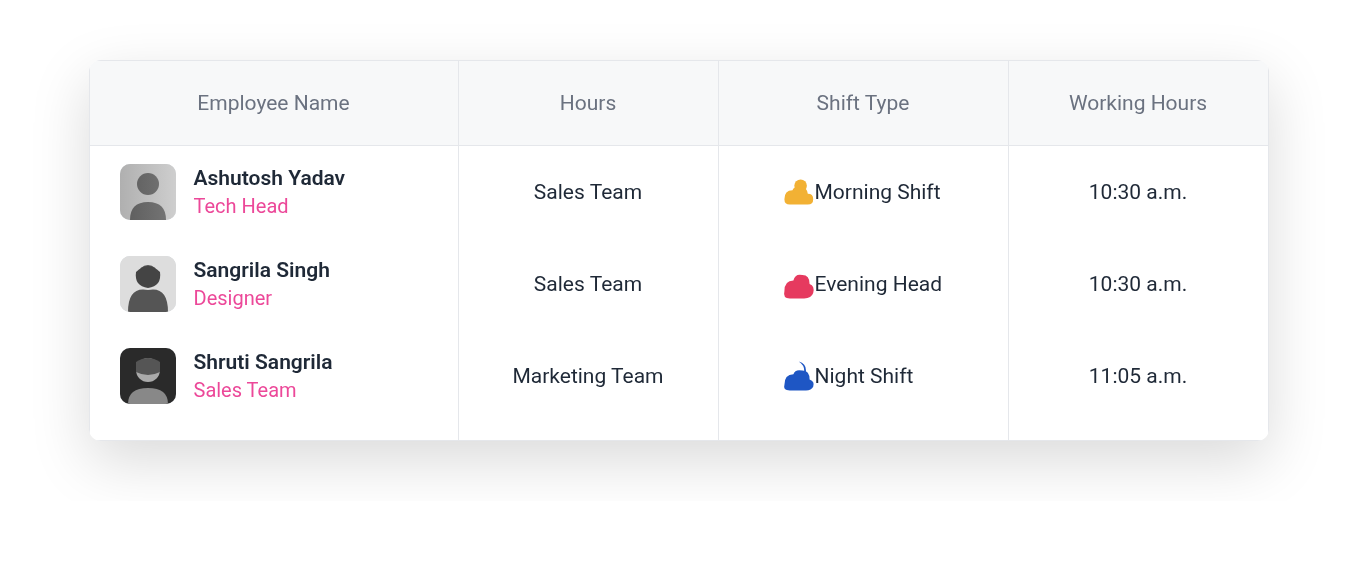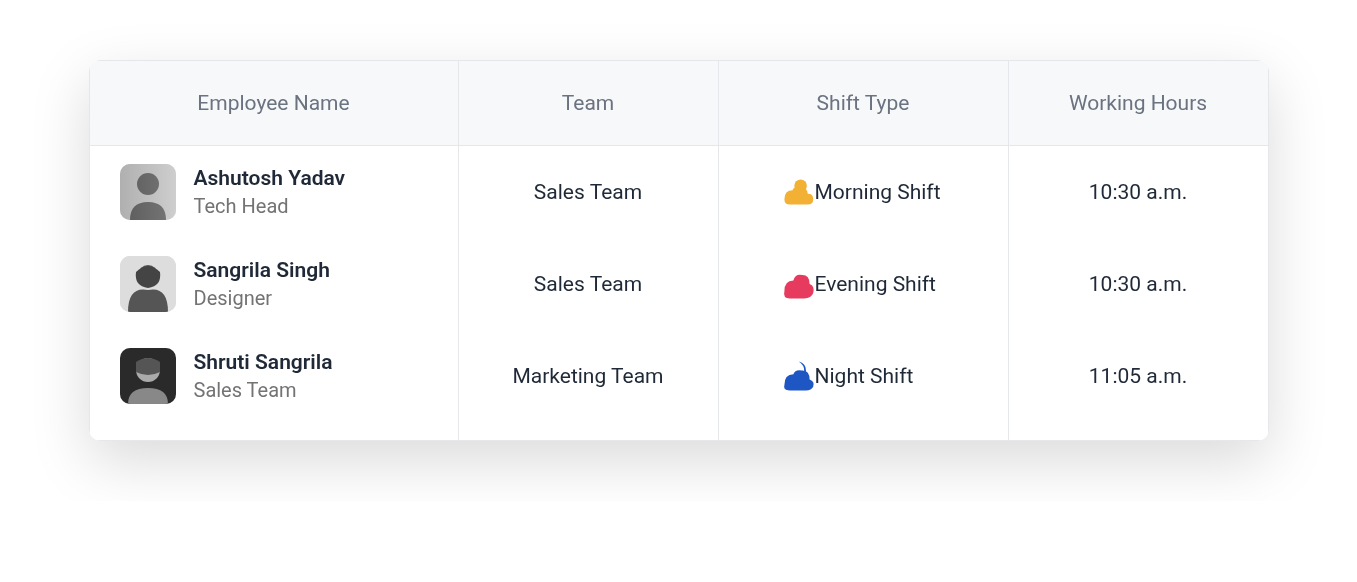--- a/index.html
+++ b/index.html
@@ -62,21 +62,21 @@
     .avatar svg { width: 100%; height: 100%; display: block; }
     .emp-text { display: flex; flex-direction: column; }
     .emp-name {
       font-weight: 600;
       font-size: 21px;
       color: #1f2937;
       line-height: 1.3;
     }
     .emp-role {
       font-size: 20px;
-      color: #737373;
+      color: #ec4899;
       font-weight: 400;
       line-height: 1.3;
     }
     .shift-cell {
       display: flex;
       align-items: center;
       gap: 0;
       justify-content: flex-start;
       padding-left: 40px;
     }
@@ -90,21 +90,21 @@
     .col-hours { width: 260px; text-align: center; }
   </style>
 </head>
 <body>
 
 <div class="card">
   <table>
     <thead>
       <tr>
         <th>Employee Name</th>
-        <th class="col-team">Team</th>
+        <th class="col-team">Hours</th>
         <th class="col-shift">Shift Type</th>
         <th class="col-hours">Working Hours</th>
       </tr>
     </thead>
     <tbody id="tbody">
     <tr>
           <td>
     <div class="emp-cell">
       <div class="avatar">
                 <svg viewBox="0 0 56 56">
@@ -154,21 +154,21 @@
         <span class="emp-role">Designer</span>
       </div>
     </div>
           </td>
           <td class="col-team">Sales Team</td>
           <td class="col-shift">
     <div class="shift-cell">
       <span class="shift-icon"><svg viewBox="0 0 40 40">
                   <path d="M6 28 Q6 16 16 16 Q18 8 26 10 Q34 10 34 20 Q40 22 38 30 Q36 36 28 36 L12 36 Q4 36 6 28 Z" fill="#e63a5f"></path>
                 </svg></span>
-      <span>Evening Shift</span>
+      <span>Evening Head</span>
     </div>
           </td>
           <td class="col-hours">10:30 a.m.</td>
         </tr>
         <tr>
           <td>
     <div class="emp-cell">
       <div class="avatar">
                 <svg viewBox="0 0 56 56">
                   <rect width="56" height="56" fill="#2a2a2a"></rect>

